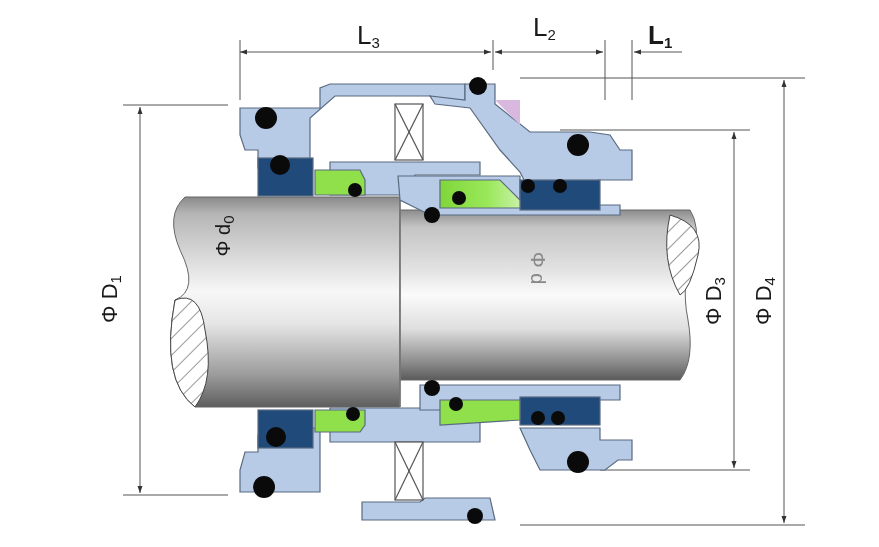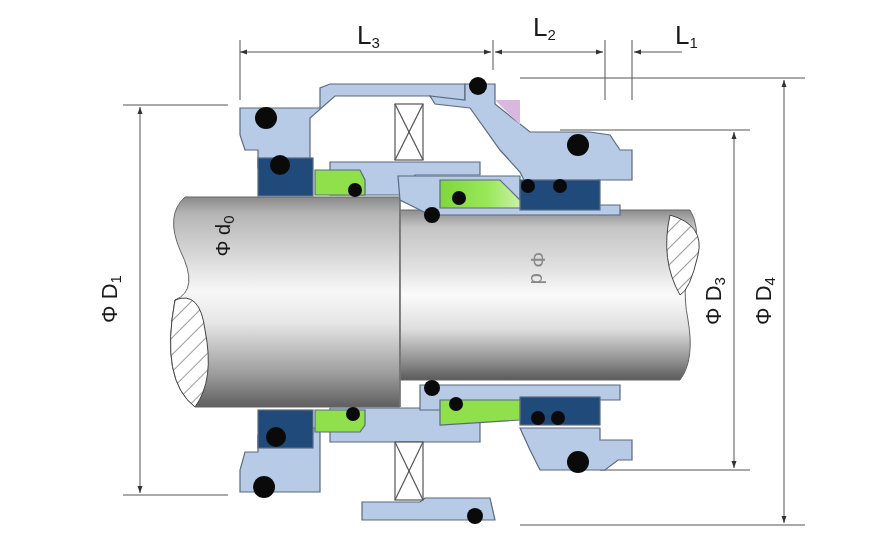--- a/index.html
+++ b/index.html
@@ -151,21 +151,21 @@
     <circle cx="432" cy="388" r="8"></circle>
   </g>
 </svg>
 
 <div class="dim-label" style="left:349px; top:22px;margin-left:8px;">
   <span>L</span><span class="lbl-sub">3</span>
 </div>
 <div class="dim-label" style="left:533px; top:14px;">
   <span>L</span><span class="lbl-sub">2</span>
 </div>
-<div class="dim-label" style="left:675px; top:22px;">
+<div class="dim-label" style="left:648px; top:22px;font-weight:bold;">
   <span>L</span><span class="lbl-sub">1</span>
 </div>
 
 <div class="dim-label vert" style="left:86px; top:288px; font-size:22px;">
   <span>Φ</span> <span>D</span><span class="lbl-sub">1</span>
 </div>
 <div class="dim-label vert" style="left:202px; top:226px; font-size:20px;">
   <span>Φ</span> <span>d</span><span class="lbl-sub">0</span>
 </div>
 <div class="dim-label vert" style="left:522px; top:258px; font-size:20px; color:#888; transform:rotate(90deg);">

